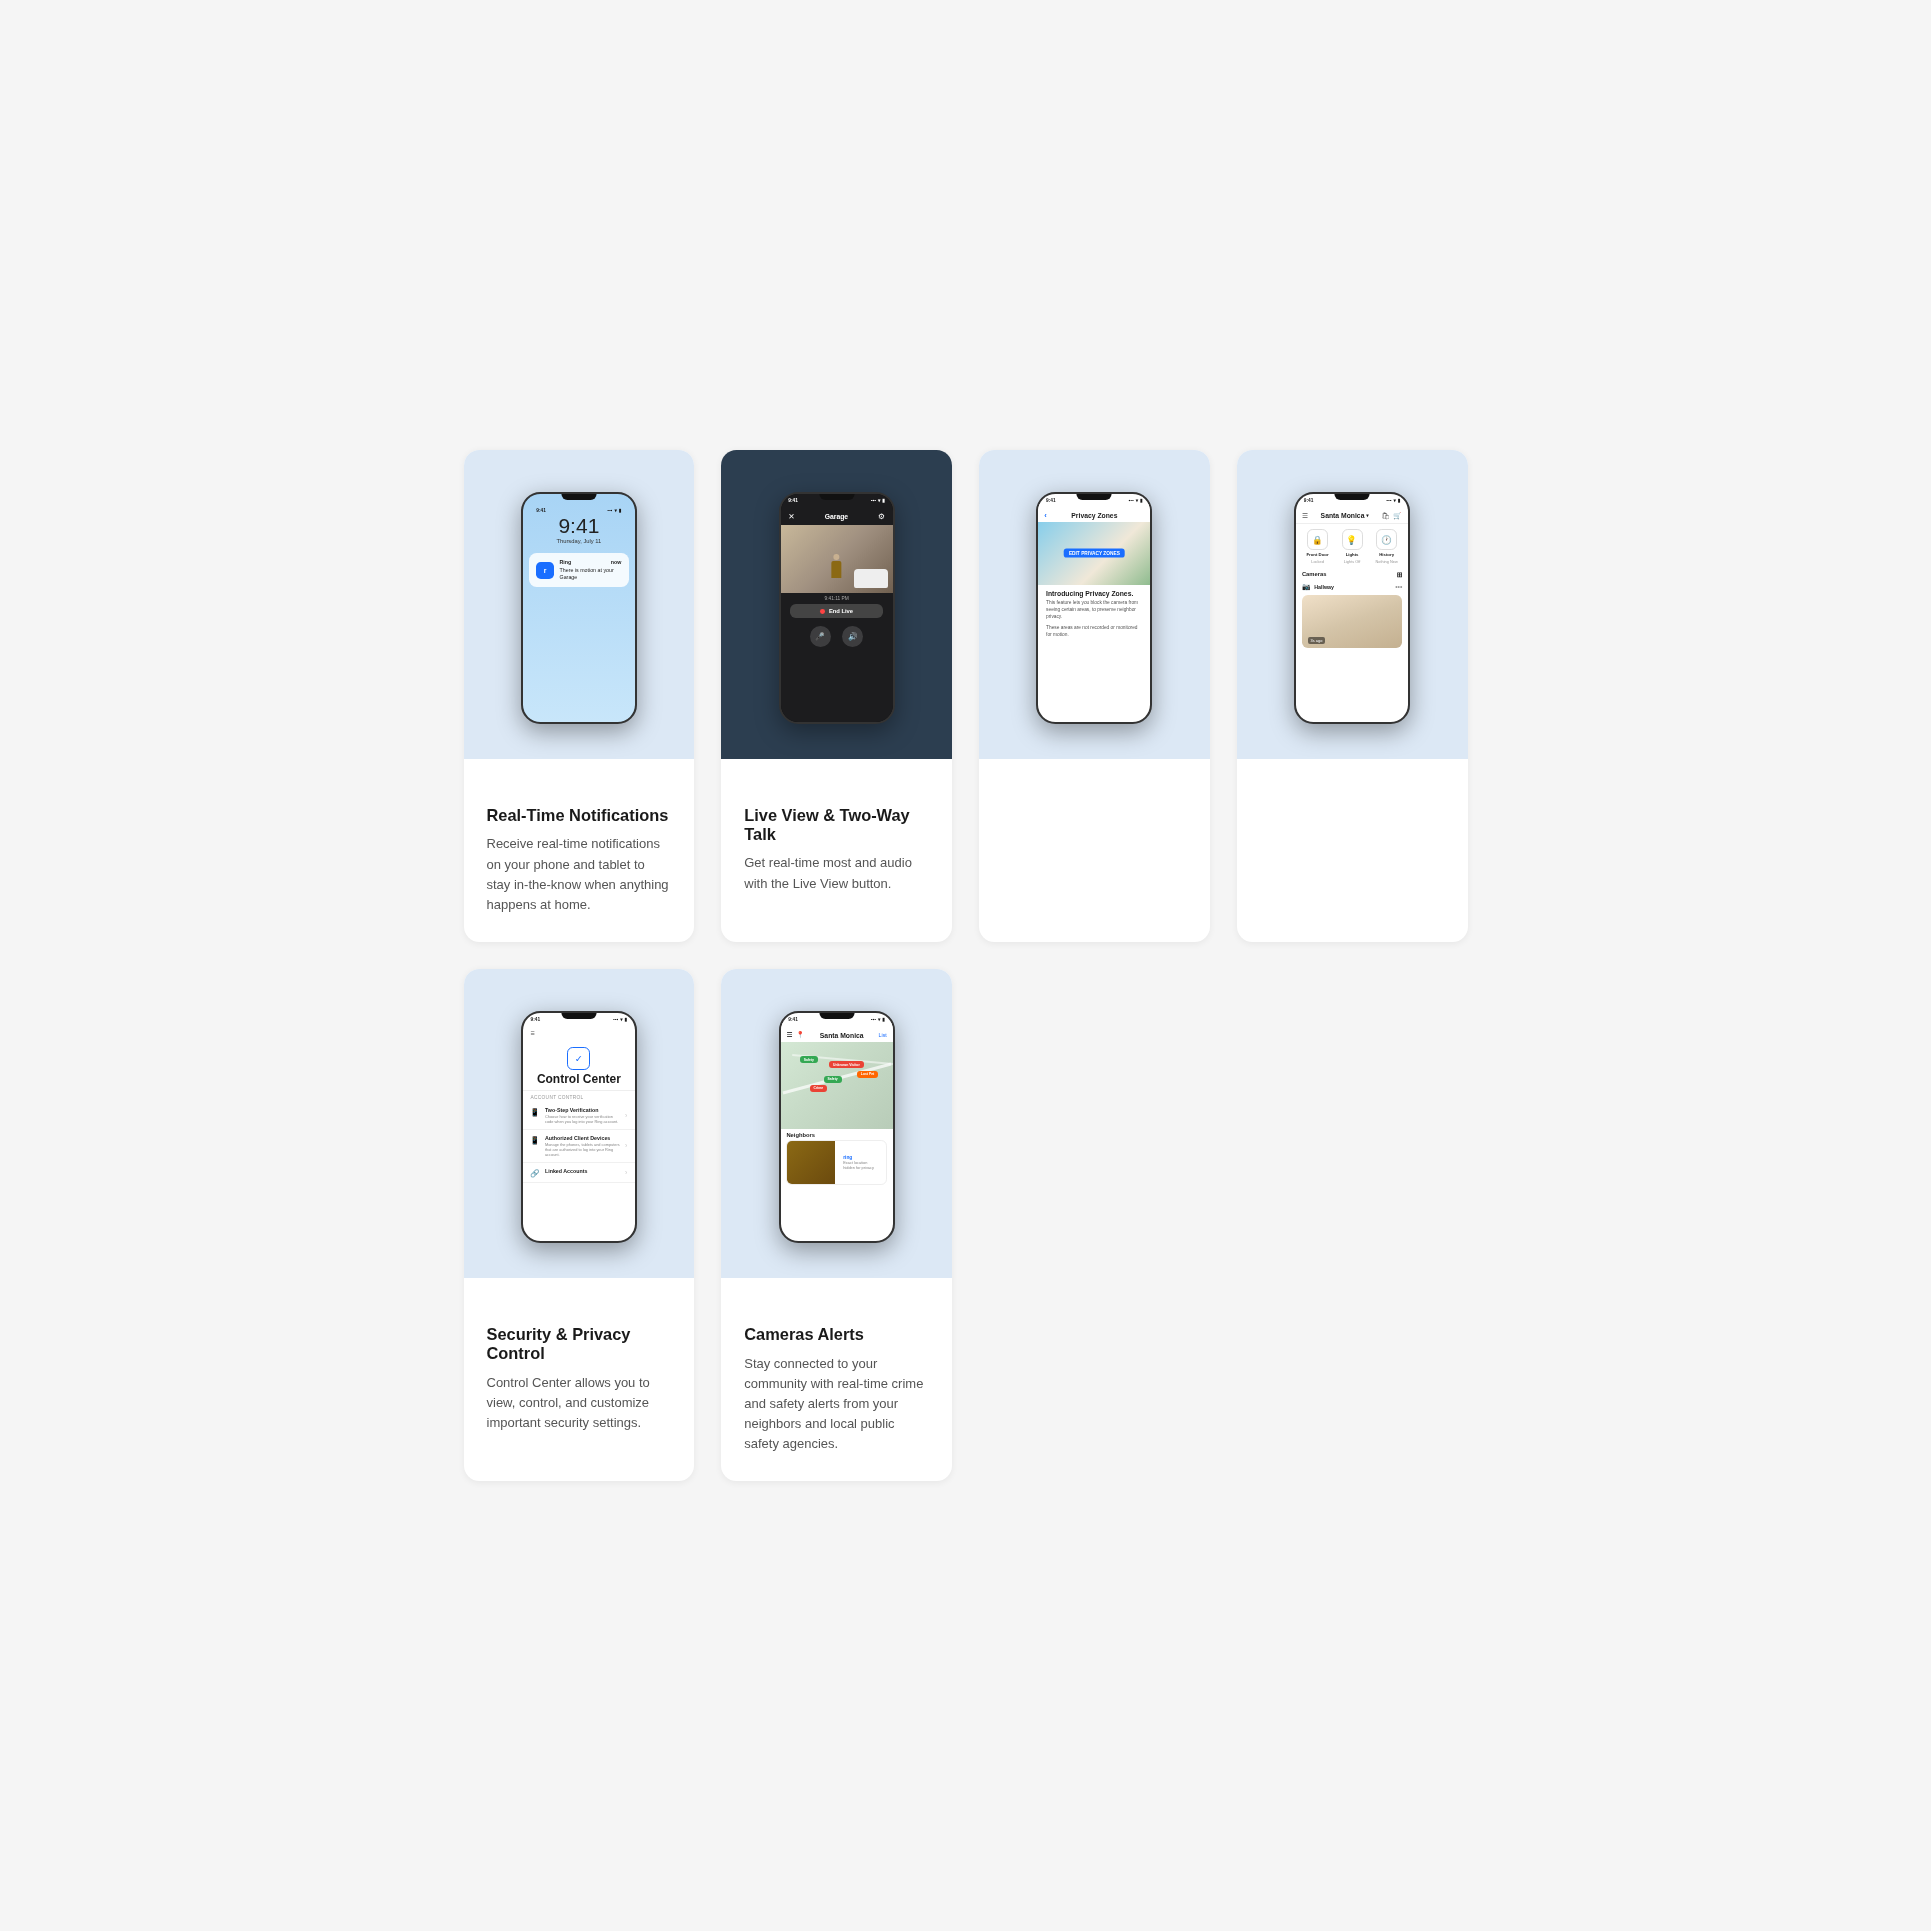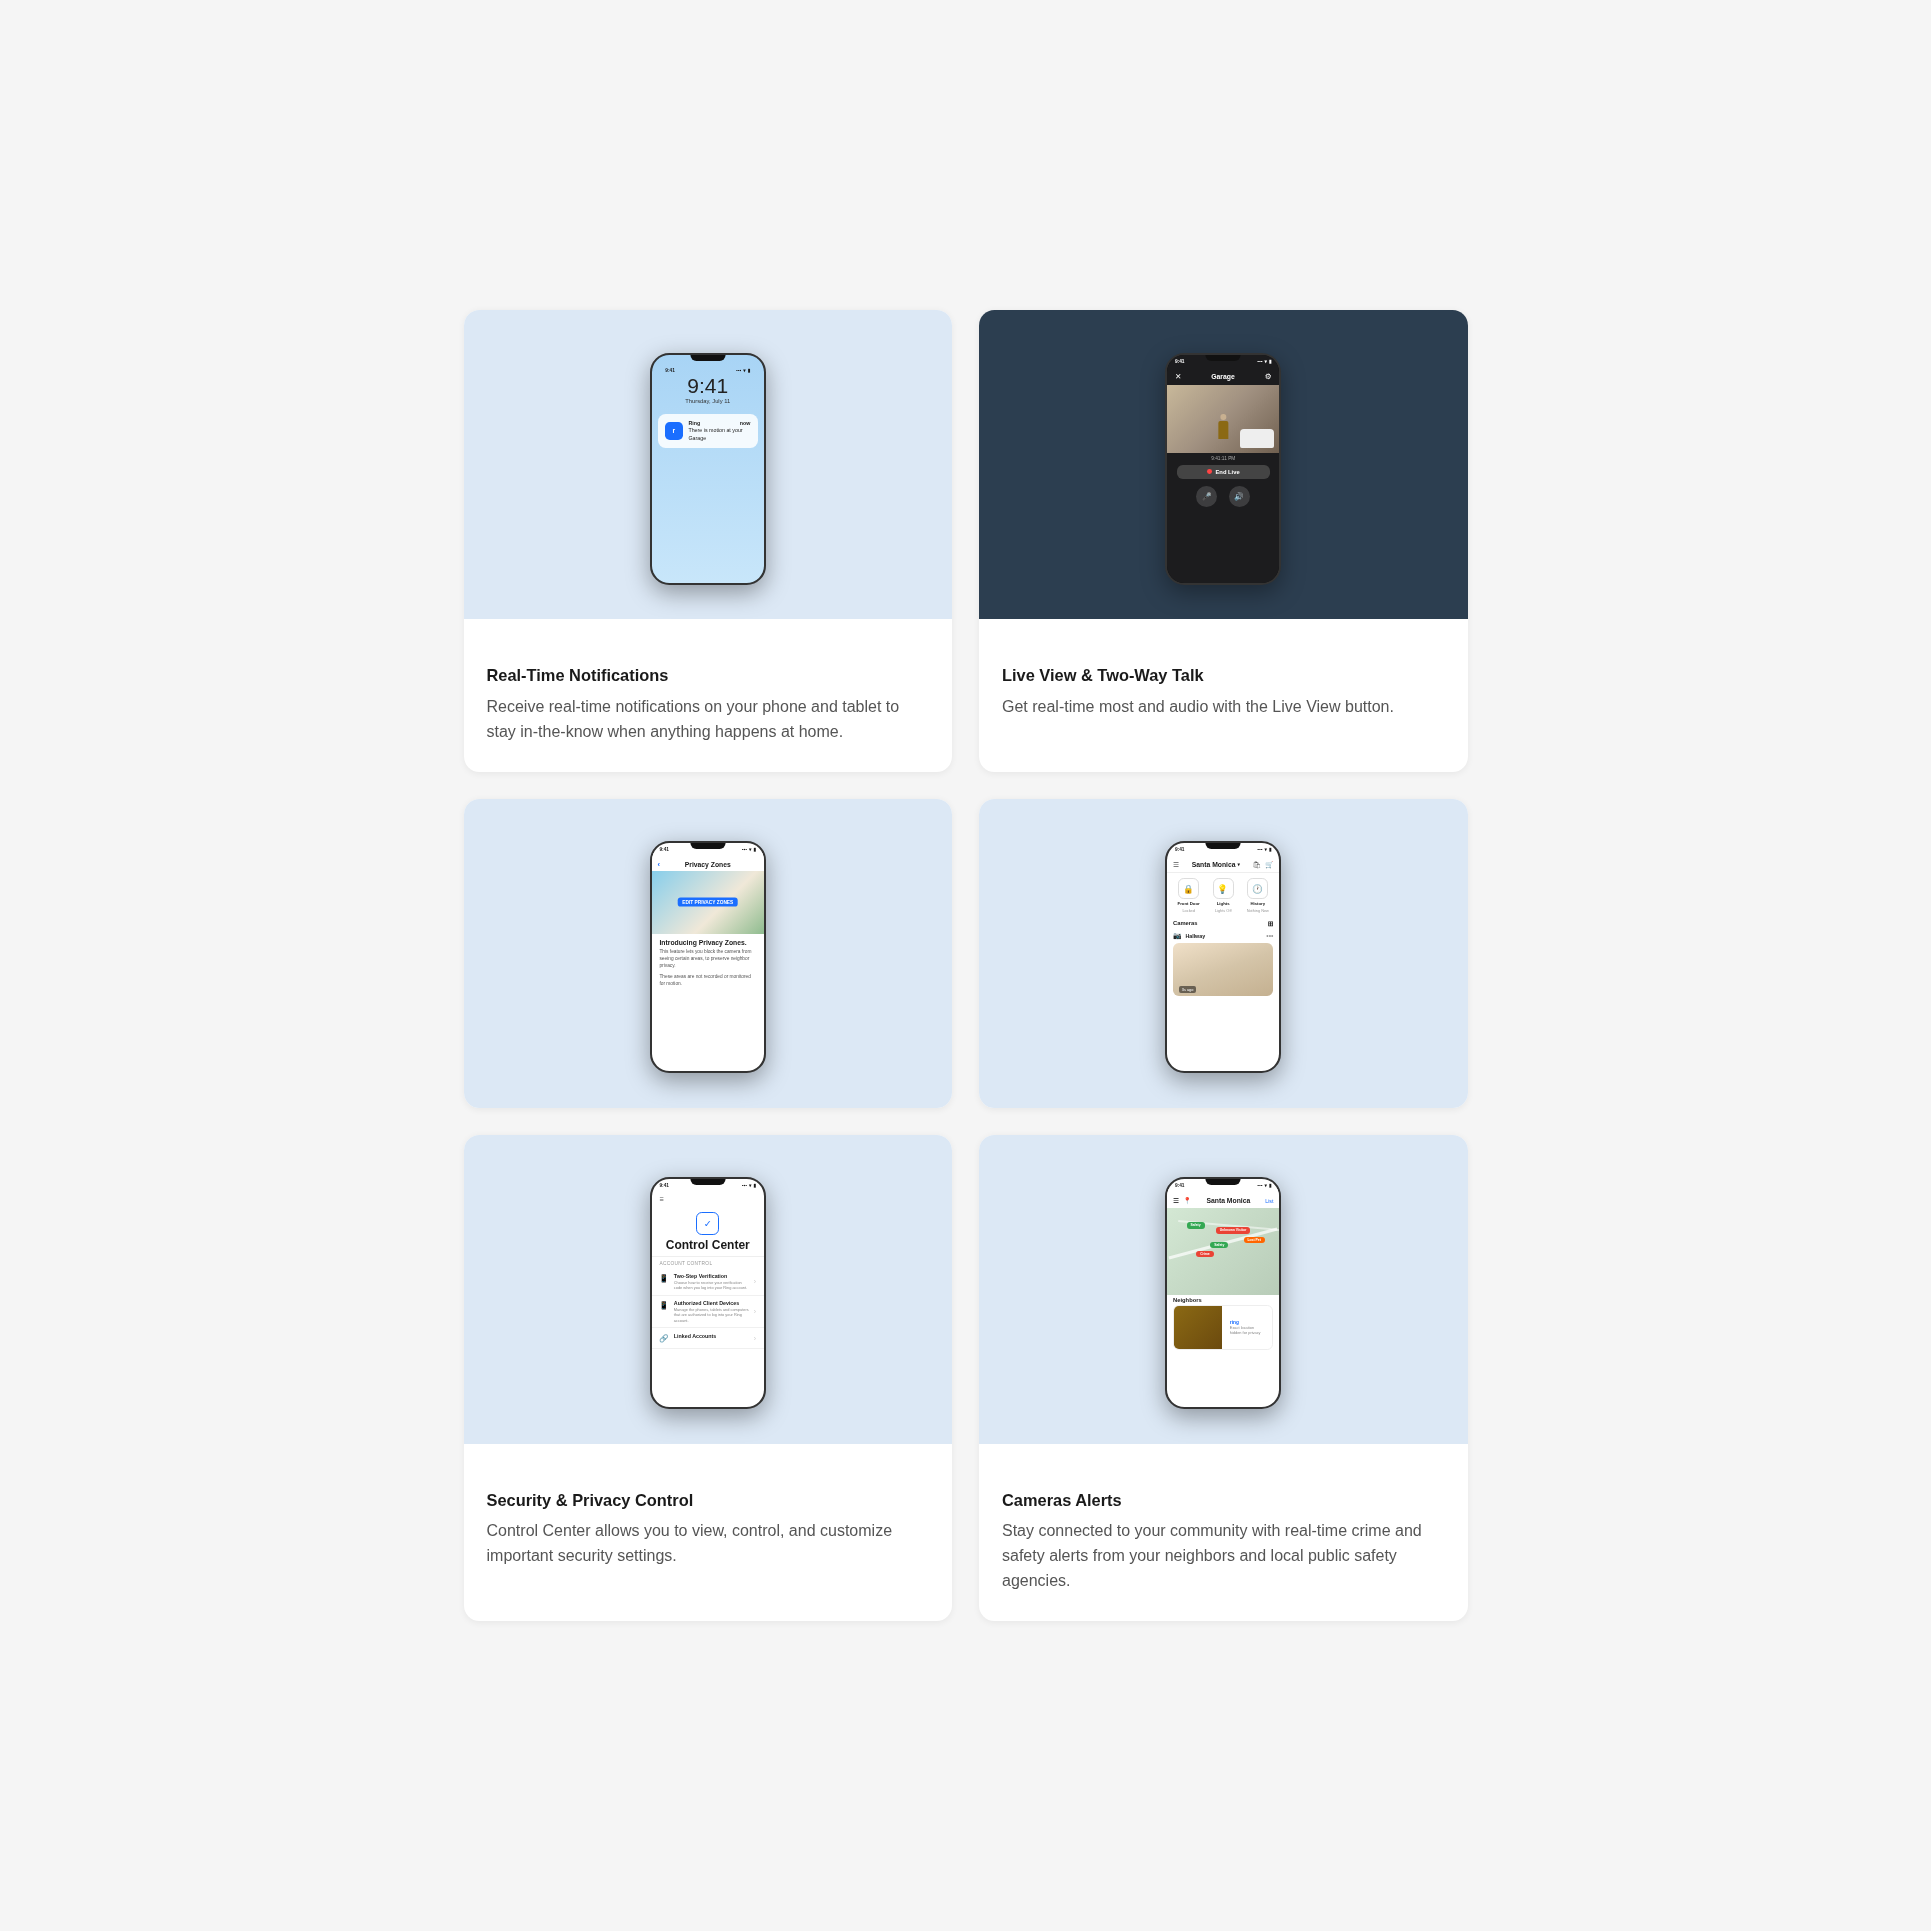--- a/index.html
+++ b/index.html
@@ -11,21 +11,21 @@
       align-items: center;
       min-height: 100vh;
       padding: 39px;
     }
     .page-container {
       width: 1004px;
       background: #f5f5f5;
     }
     .grid {
       display: grid;
-      grid-template-columns: repeat(2, 1fr);
+      grid-template-columns: repeat(4, 1fr);
       gap: 27px;
     }
     .feature-card {
       background: #fff;
       border-radius: 15.4px;
       overflow: hidden;
       box-shadow: 0 1.9px 7.7px rgba(0,0,0,0.06);
     }
     .phone-area {
       background: #dce8f5;
@@ -42,21 +42,21 @@
       padding: 23px 23px 27px;
     }
     .feature-title {
       font-size: 16.4px;
       font-weight: 700;
       color: #1a1a1a;
       margin-bottom: 9.7px;
       margin-top: 24px;
     }
     .feature-desc {
-      font-size: 16px;
+      font-size: 13px;
       color: #555;
       line-height: 1.55;
     }
     
     .phone {
       width: 116px;
       height: 232px;
       background: #111;
       border-radius: 19.3px;
       border: 2.9px solid #333;

